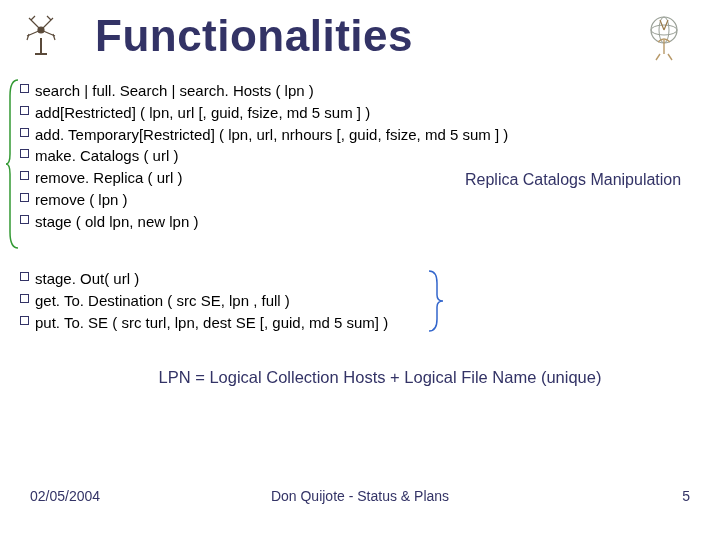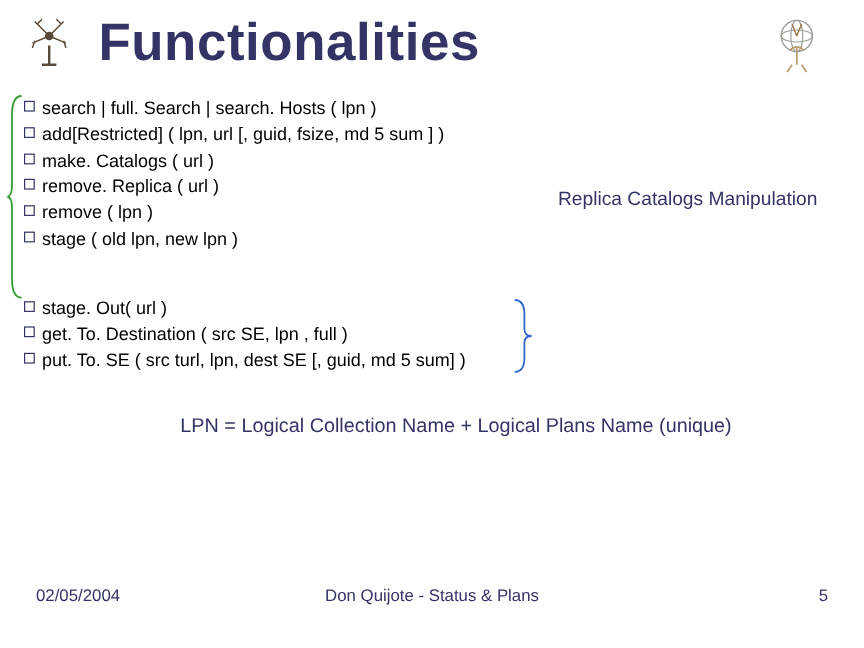--- a/index.html
+++ b/index.html
@@ -18,21 +18,21 @@
     position: relative;
   }
   .header {
     display: flex;
     align-items: center;
     justify-content: space-between;
   }
   .header-left {
     display: flex;
     align-items: center;
-    gap: 20px;
+    gap: 33px;
   }
   .title {
     font-family: "Trebuchet MS", Arial, sans-serif;
     font-size: 44px;
     font-weight: bold;
     color: #333366;
     letter-spacing: 0.5px;
   }
   .logo-left {
     width: 42px;
@@ -156,41 +156,45 @@
         <li>
             <span class="bullet-box"></span>
             <span class="item-text">search | full. Search | search. Hosts ( lpn )</span>
           </li>
         <li>
             <span class="bullet-box"></span>
             <span class="item-text">add[Restricted] ( lpn, url [, guid, fsize, md 5 sum ] )</span>
           </li>
         <li>
             <span class="bullet-box"></span>
+            <span class="item-text">add. Temporary[Restricted] ( lpn, url, nrhours [, guid, fsize, md 5 sum ] )</span>
+          </li>
+        <li>
+            <span class="bullet-box"></span>
             <span class="item-text">make. Catalogs ( url )</span>
           </li>
         <li>
             <span class="bullet-box"></span>
             <span class="item-text">remove. Replica ( url )</span>
           </li>
         <li>
             <span class="bullet-box"></span>
             <span class="item-text">remove ( lpn )</span>
           </li>
         <li>
             <span class="bullet-box"></span>
             <span class="item-text">stage ( old lpn, new lpn )</span>
           </li>
       </ul>
       <div class="bracket-1" style="left:-14px; top:-4px;">
         <svg width="14" height="176">
           <path d="M12 4 Q4 4 4 20 L4 78 Q4 88 0 88 Q4 88 4 98 L4 156 Q4 172 12 172" fill="none" stroke="#339933" stroke-width="1.5"></path>
         </svg>
       </div>
-      <div class="annotation" style="left:445px; top:78px;">Replica Catalogs Manipulation</div>
+      <div class="annotation" style="left:445px; top:91px;">Replica Catalogs Manipulation</div>
     </div>
 
     <div class="group" style="margin-top:36px;">
       <ul class="bullet-list">
         <li>
             <span class="bullet-box"></span>
             <span class="item-text">stage. Out( url )</span>
           </li>
         <li>
             <span class="bullet-box"></span>
@@ -201,21 +205,21 @@
             <span class="item-text">put. To. SE ( src turl, lpn, dest SE [, guid, md 5 sum] )</span>
           </li>
       </ul>
       <div class="bracket-2" style="left:407px; top:-1px;">
         <svg width="18" height="68">
           <path d="M2 4 Q10 4 10 16 L10 28 Q10 34 16 34 Q10 34 10 40 L10 52 Q10 64 2 64" fill="none" stroke="#3366cc" stroke-width="1.5"></path>
         </svg>
       </div>
     </div>
 
-    <div class="note">LPN = Logical Collection Name + Logical Plans Name (unique)</div>
+    <div class="note">LPN = Logical Collection Hosts + Logical File Name (unique)</div>
   </div>
 
   <div class="footer">
     <span>02/05/2004</span>
     <span class="footer-center">Don Quijote - Status &amp; Plans</span>
     <span>5</span>
   </div>
 </div>
 
 </body></html>

